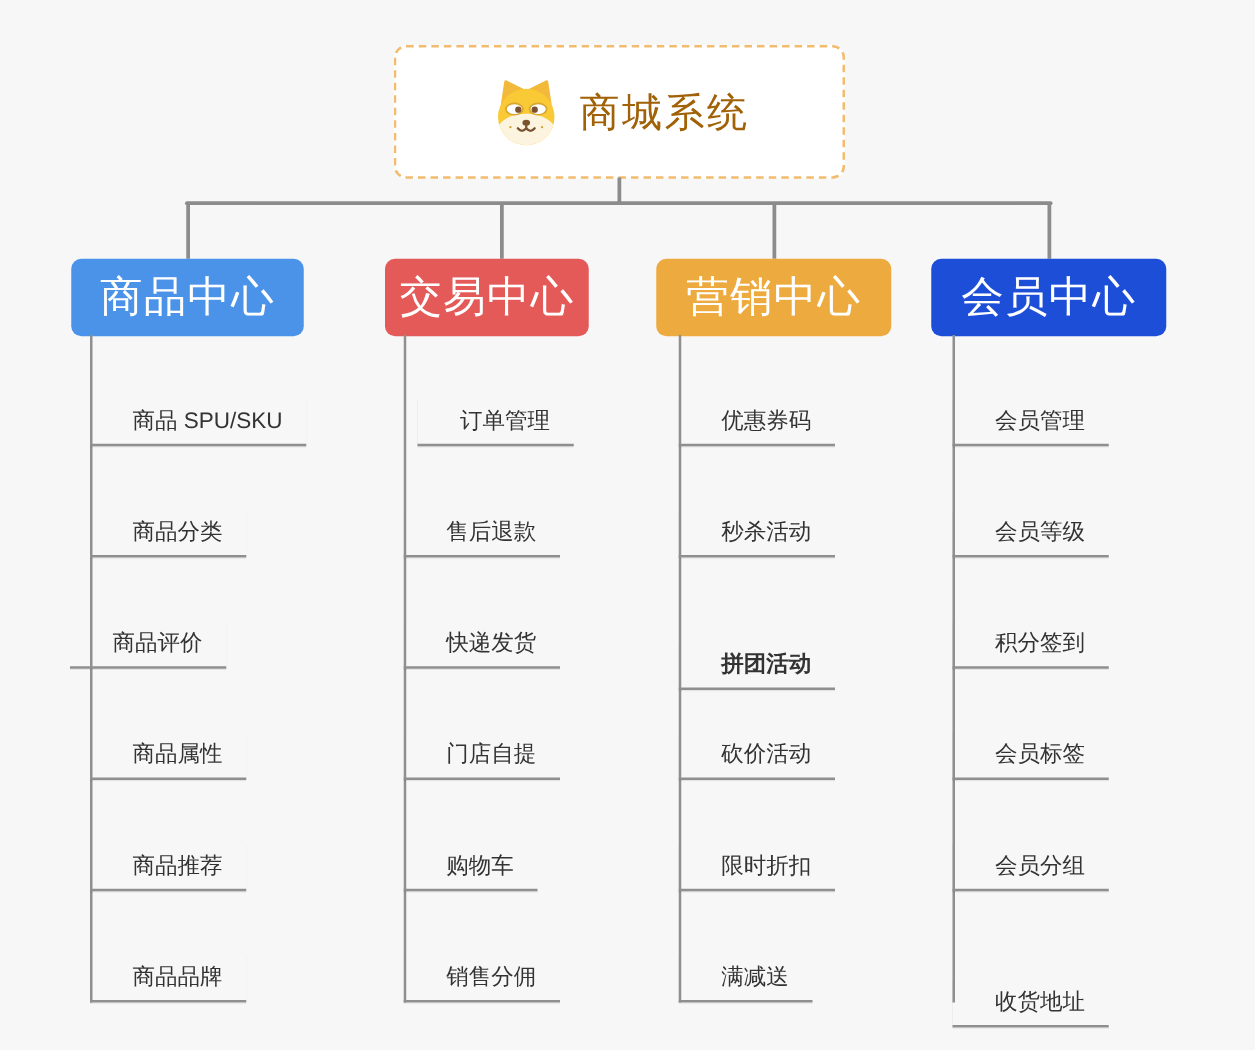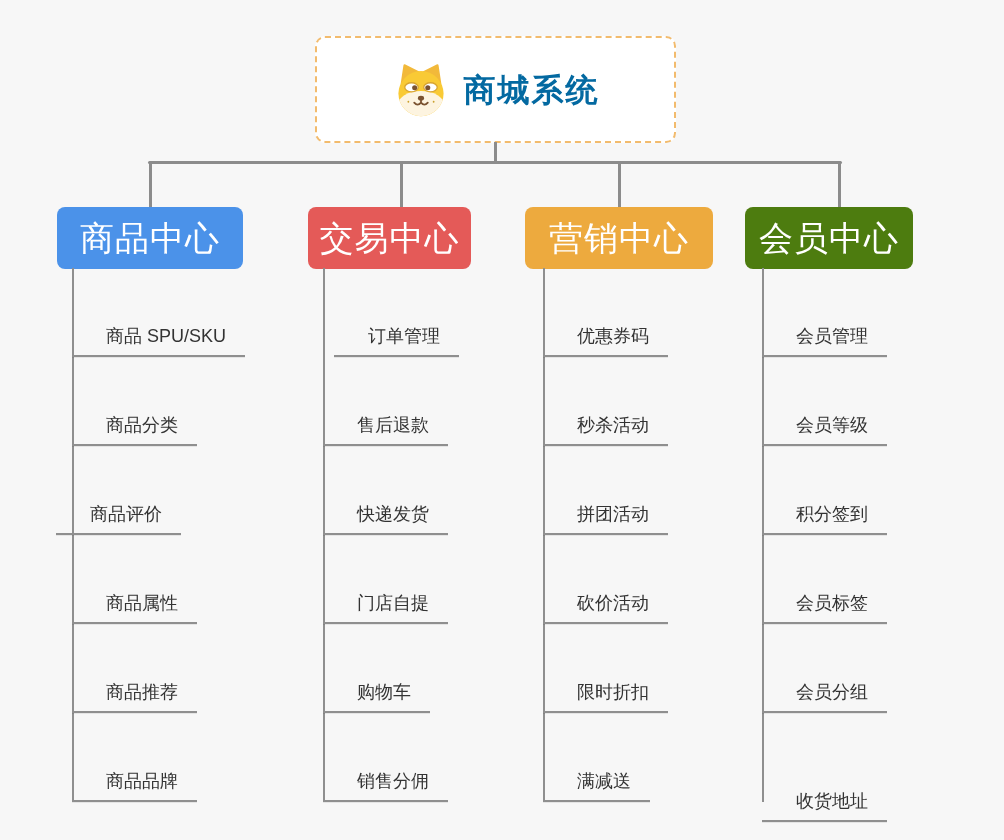--- a/index.html
+++ b/index.html
@@ -11,21 +11,21 @@
   #canvas{position:absolute;inset:0;}
 
   
   .root-node{
     position:absolute;left:315px;top:36px;width:361px;height:107px;
     box-sizing:border-box;background:#ffffff;
     border:2px dashed #f2bb6d;border-radius:10px;
     display:flex;align-items:center;justify-content:center;gap:14px;
   }
   .root-title{
-    font-size:32px;font-weight:700;letter-spacing:2px;color:#0369a1;
+    font-size:32px;font-weight:400;letter-spacing:2px;color:#a16207;
     line-height:1;white-space:nowrap;
   }
 
   
   .conn{position:absolute;background:#8c8c8c;}
   .root-stub{left:494px;top:142px;width:3px;height:21px;}
   .bus{left:148px;top:161px;width:694px;height:3px;border-radius:2px;}
   .branch-stub{top:162px;width:3px;height:45px;}
 
   
@@ -112,26 +112,26 @@
       <div class="child-row" style="left: 323px; top: 586px;"><span>门店自提</span></div>
       <div class="child-row" style="left: 323px; top: 675px;"><span>购物车</span></div>
       <div class="child-row" style="left: 323px; top: 764px;"><span>销售分佣</span></div>
       <div class="conn branch-stub" style="left: 618px;"></div>
       <div class="branch-node" style="left: 525px; width: 188px; background: rgb(237, 170, 62);">
         <span class="branch-label">营销中心</span>
       </div>
       <div class="child-rail" style="left: 543px; top: 268px; height: 534px;"></div>
       <div class="child-row" style="left: 543px; top: 319px;"><span>优惠券码</span></div>
       <div class="child-row" style="left: 543px; top: 408px;"><span>秒杀活动</span></div>
-      <div class="child-row" style="left: 543px; top: 497px;"><span>拼团活动</span></div>
+      <div class="child-row" style="left: 543px; top: 514px; font-weight: bold;"><span>拼团活动</span></div>
       <div class="child-row" style="left: 543px; top: 586px;"><span>砍价活动</span></div>
       <div class="child-row" style="left: 543px; top: 675px;"><span>限时折扣</span></div>
       <div class="child-row" style="left: 543px; top: 764px;"><span>满减送</span></div>
       <div class="conn branch-stub" style="left: 838px;"></div>
-      <div class="branch-node" style="left: 745px; width: 168px; background: #4d7c0f;">
+      <div class="branch-node" style="left: 745px; width: 188px; background: #1d4ed8;">
         <span class="branch-label">会员中心</span>
       </div>
       <div class="child-rail" style="left: 762px; top: 268px; height: 534px;"></div>
       <div class="child-row" style="left: 762px; top: 319px;"><span>会员管理</span></div>
       <div class="child-row" style="left: 762px; top: 408px;"><span>会员等级</span></div>
       <div class="child-row" style="left: 762px; top: 497px;"><span>积分签到</span></div>
       <div class="child-row" style="left: 762px; top: 586px;"><span>会员标签</span></div>
       <div class="child-row" style="left: 762px; top: 675px;"><span>会员分组</span></div>
       <div class="child-row" style="left: 762px; top: 784px;"><span>收货地址</span></div>
     </div>

